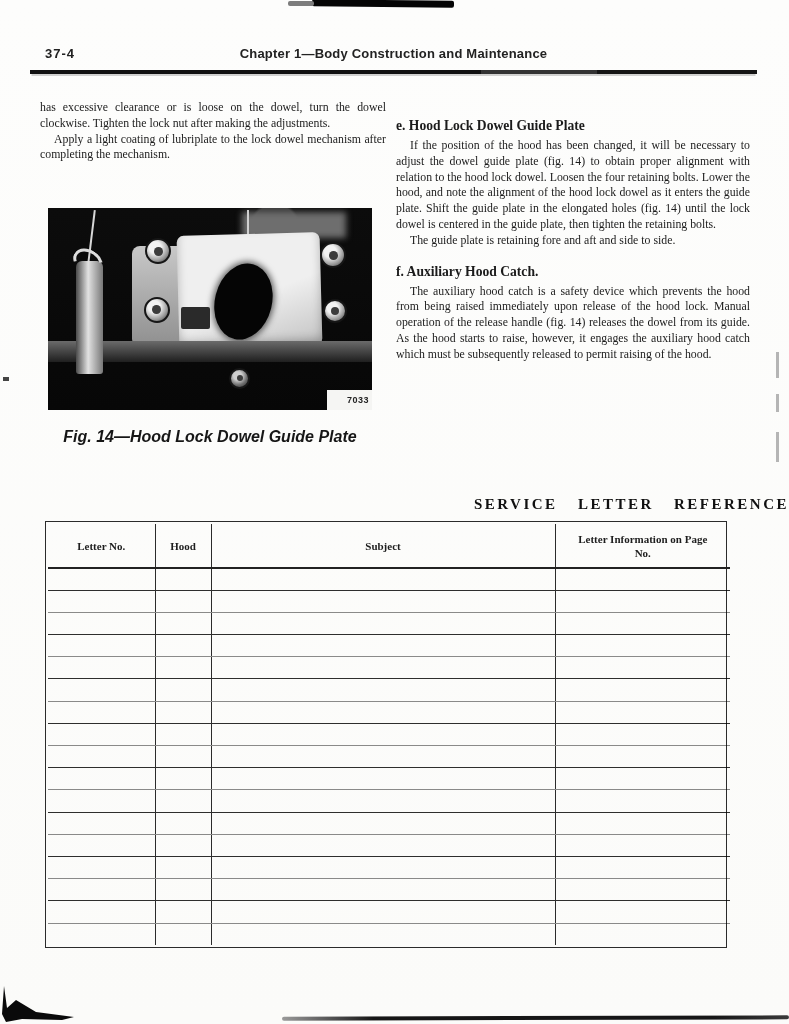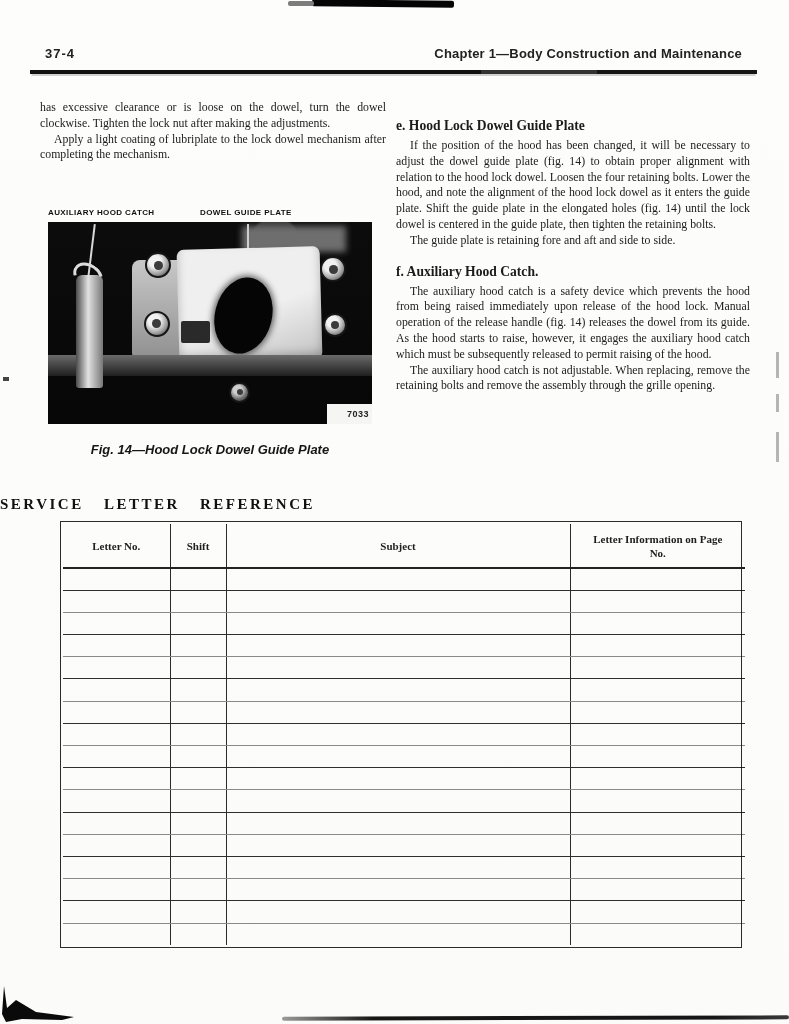--- a/index.html
+++ b/index.html
@@ -5,21 +5,21 @@
   * { margin:0; padding:0; box-sizing:border-box; }
   html,body { width:789px; height:1024px; background:#ffffff; }
   body { font-family:"Liberation Serif", serif; color:#1b1b1b; position:relative; overflow:hidden; }
   .page { position:absolute; inset:0; background:linear-gradient(180deg,#fdfdfc,#fbfbf9); }
   .scanwrap { position:absolute; inset:0; filter:blur(0.3px); }
 
   
   .hdr { position:absolute; top:46px; left:45px; right:34px; height:18px;
          font-family:"Liberation Sans", sans-serif; font-size:13px; font-weight:600; color:#222; }
   .hdr .pgnum { position:absolute; left:0; top:0; letter-spacing:1px; }
-  .hdr .chapter { position:absolute; left:0; right:13px; text-align:right; top:0; letter-spacing:0.2px; }
+  .hdr .chapter { position:absolute; left:0; right:13px; text-align:center; top:0; letter-spacing:0.2px; }
   .hdr-rule { position:absolute; top:70px; left:30px; width:727px; height:4px;
               background:linear-gradient(90deg,#111 0 62%, #333 62% 78%, #151515 78% 100%);
               box-shadow:0 3px 0 -1.5px rgba(0,0,0,0.35); }
 
   
   .col { position:absolute; font-size:11.8px; line-height:15.8px; text-align:justify; }
   .col-left  { left:40px;  top:100px; width:346px; }
   .col-right { left:396px; top:84px; width:354px; }
   .col p.indent { text-indent:14px; }
   .col p { margin:0; }
@@ -65,27 +65,27 @@
   .bolt.b2 { left:29.5%; top:44%; }
   .bolt.b3 { left:84%;   top:17%; }
   .bolt.b4 { left:85%;   top:45%; width:24px; height:24px; }
   .bolt.b5 { left:56%;   top:79%; width:21px; height:21px;
           background:radial-gradient(circle at 40% 35%, #cfcfcf 0 28%, #6f6f6f 60%, #222 100%); }
   .photo .notch-num { position:absolute; right:0; bottom:0; width:14%; height:10%;
           background:#f5f5f3; display:flex; align-items:center; justify-content:flex-end;
           padding-right:3px; font-family:"Liberation Sans", sans-serif; font-size:9px;
           font-weight:bold; color:#222; letter-spacing:0.5px;text-align:right; }
   .fig-caption { margin-top:18px; text-align:center; font-family:"Liberation Sans", sans-serif;
-          font-size:13px; font-weight:bold; font-style:italic; color:#161616; }
-
-  
-  .svc-title { position:absolute; top:496px; left:0; width:789px; text-align:left;
+          font-size:16px; font-weight:bold; font-style:italic; color:#161616; }
+
+  
+  .svc-title { position:absolute; top:496px; left:0; width:789px; text-align:right;
           font-size:15px; font-weight:bold; letter-spacing:2.5px; word-spacing:14px; color:#101010; }
   .table-outer { position:absolute; top:521px; left:45px; width:682px;
-          border:1.5px solid #2b2b2b; padding:2px; background:transparent;margin-left:15px; }
+          border:1.5px solid #2b2b2b; padding:2px; background:transparent; }
   table.svc { width:100%; border-collapse:collapse; table-layout:fixed; }
   table.svc th, table.svc td { border-left:1.5px solid #2b2b2b; }
   table.svc th:first-child, table.svc td:first-child { border-left:none; }
   table.svc th { height:44px; font-size:11px; font-weight:bold; color:#1e1e1e;
           text-align:center; vertical-align:middle; border-bottom:2px solid #222;
           line-height:14px; padding:0 14px; }
   table.svc td { height:22.2px; }
   table.svc tr:nth-child(odd) td  { border-bottom:1px solid rgba(0,0,0,0.82); }
   table.svc tr:nth-child(even) td { border-bottom:1px solid rgba(0,0,0,0.45); }
   table.svc tr:last-child td { border-bottom:none; }
@@ -118,24 +118,20 @@
       <span class="chapter">Chapter 1—Body Construction and Maintenance</span>
     </div>
     <div class="hdr-rule"></div>
 
     <div class="col col-left">
       <p>has excessive clearance or is loose on the dowel, turn the dowel clockwise. Tighten the lock nut after making the adjustments.</p>
       <p class="indent">Apply a light coating of lubriplate to the lock dowel mechanism after completing the mechanism.</p>
     </div>
 
     <div class="figure">
-      <div class="fig-labels">
-        <span class="fig-label-left">AUXILIARY HOOD CATCH</span>
-        <span class="fig-label-right">DOWEL GUIDE PLATE</span>
-      </div>
       <div class="photo">
         <div class="shade-tr"></div>
         <div class="wireL"></div>
         <div class="wireC"></div>
         <div class="bracket"></div>
         <div class="plate"></div>
         <div class="hole"></div>
         <div class="notchL"></div>
         <div class="bar"></div>
         <div class="catch"></div>
@@ -152,36 +148,35 @@
 
     <div class="col col-right">
       <div class="sec-head">
         <span>e. Hood Lock Dowel Guide Plate</span>
       </div>
       <p class="indent">If the position of the hood has been changed, it will be necessary to adjust the dowel guide plate (fig. 14) to obtain proper alignment with relation to the hood lock dowel. Loosen the four retaining bolts. Lower the hood, and note the alignment of the hood lock dowel as it enters the guide plate. Shift the guide plate in the elongated holes (fig. 14) until the lock dowel is centered in the guide plate, then tighten the retaining bolts.</p>
       <p class="indent">The guide plate is retaining fore and aft and side to side.</p>
 
       <div class="sec-head sec-f">f. Auxiliary Hood Catch.</div>
       <p class="indent">The auxiliary hood catch is a safety device which prevents the hood from being raised immediately upon release of the hood lock. Manual operation of the release handle (fig. 14) releases the dowel from its guide. As the hood starts to raise, however, it engages the auxiliary hood catch which must be subsequently released to permit raising of the hood.</p>
-      <p class="indent">The auxiliary hood catch is not adjustable. When replacing, remove the retaining bolts and remove the assembly through the grille opening.</p>
     </div>
 
     <div class="svc-title">SERVICE LETTER REFERENCE</div>
     <div class="table-outer">
       <table class="svc">
         <colgroup>
             <col class="c1">
             <col class="c2">
             <col class="c3">
             <col class="c4">
           </colgroup>
         <thead>
           <tr>
             <th>Letter No.</th>
-            <th>Shift</th>
+            <th>Hood</th>
             <th>Subject</th>
             <th>Letter Information on Page No.</th>
           </tr>
         </thead>
         <tbody>
             <tr>
               <td></td>
               <td></td>
               <td></td>
               <td></td>

